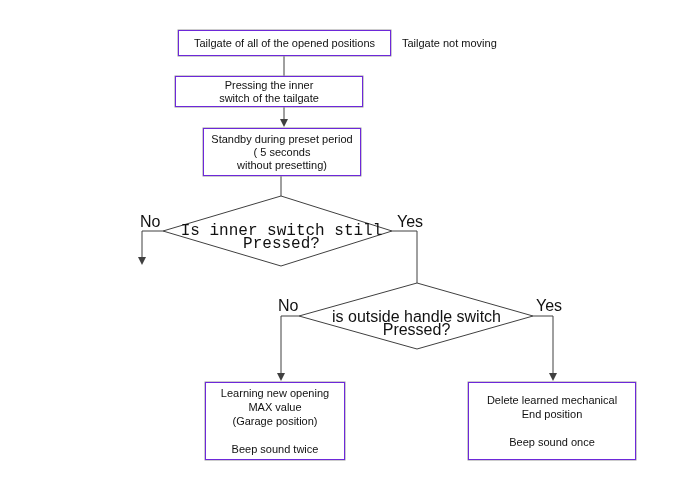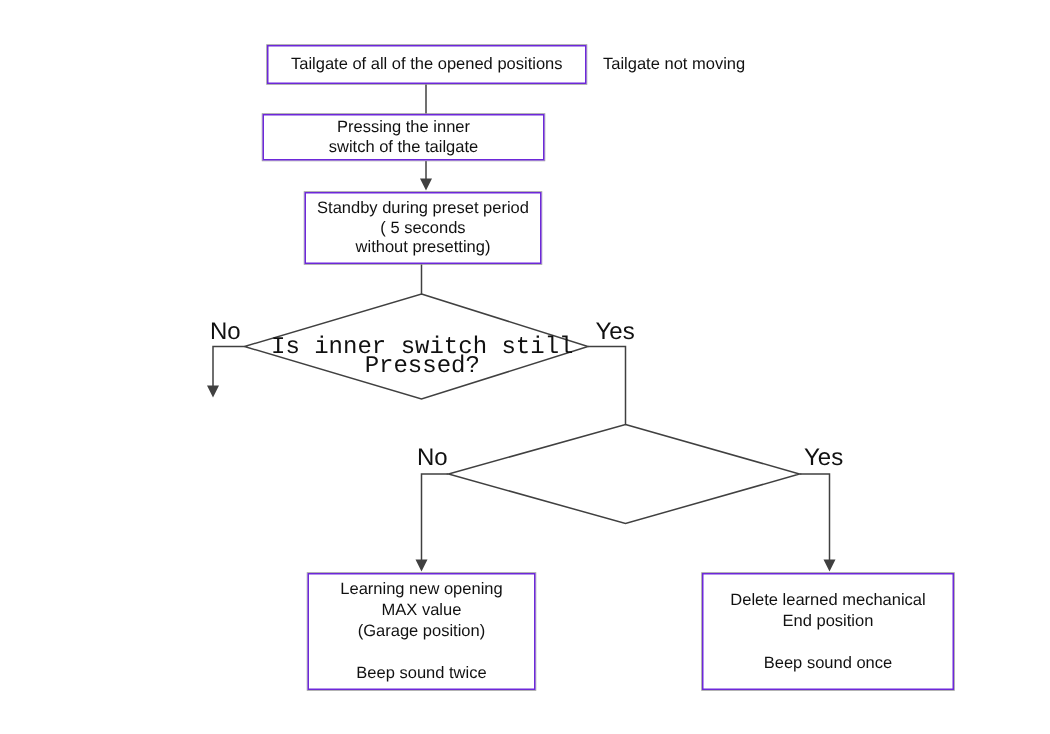--- a/index.html
+++ b/index.html
@@ -49,21 +49,21 @@
     display: flex;
     align-items: center;
     font-size: 11px;
   }
   
   #node-start      { left: 178px; top: 30px;  width: 213px; height: 26px; }
   #note-side       { left: 402px; top: 30px;  height: 26px; }
   #node-press      { left: 175px; top: 76px;  width: 188px; height: 31px; line-height: 13px; }
   #node-standby    { left: 203px; top: 128px; width: 158px; height: 48px; line-height: 13px; }
   #node-regular    { left: 65px;  top: 266px; width: 154px; height: 80px; line-height: 15px; }
-  #node-learning   { left: 205px; top: 382px; width: 152px; height: 78px; }
+  #node-learning   { left: 205px; top: 382px; width: 140px; height: 78px; }
   #node-delete     { left: 468px; top: 382px; width: 168px; height: 78px; }
   #label-decision1 { left: 166px; top: 225px; width: 231px; font-family: Liberation Mono, monospace; }
   #label-decision2 { left: 301px; top: 310px; width: 231px; }
   #label-no1  { left: 140px; top: 215px; width: 20px; }
   #label-yes1 { left: 397px; top: 215px; width: 26px; }
   #label-no2  { left: 278px; top: 299px; width: 20px; }
   #label-yes2 { left: 536px; top: 299px; width: 26px; }
 </style>
 </head>
 <body>
@@ -110,20 +110,21 @@
 ( 5 seconds
 without presetting)</div>
 
   <div class="floating-label" id="label-decision1">Is inner switch still Pressed?</div>
 
   <div class="floating-label" id="label-no1">No</div>
 
   <div class="floating-label" id="label-yes1">Yes</div>
 
 
+  <div class="floating-label" id="label-decision2">is outside handle switch Pressed?</div>
 
   <div class="floating-label" id="label-no2">No</div>
 
   <div class="floating-label" id="label-yes2">Yes</div>
 
   <div class="node" id="node-learning">Learning new opening
 MAX value
 (Garage position)
 
 Beep sound twice</div>

